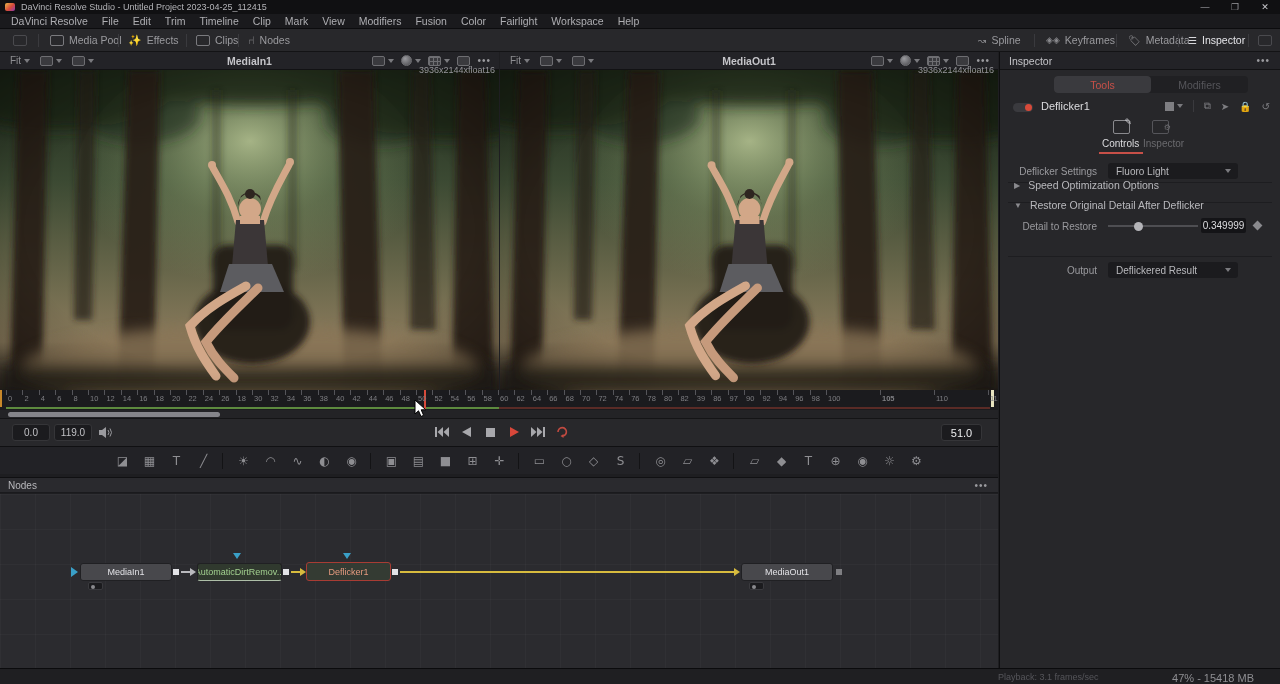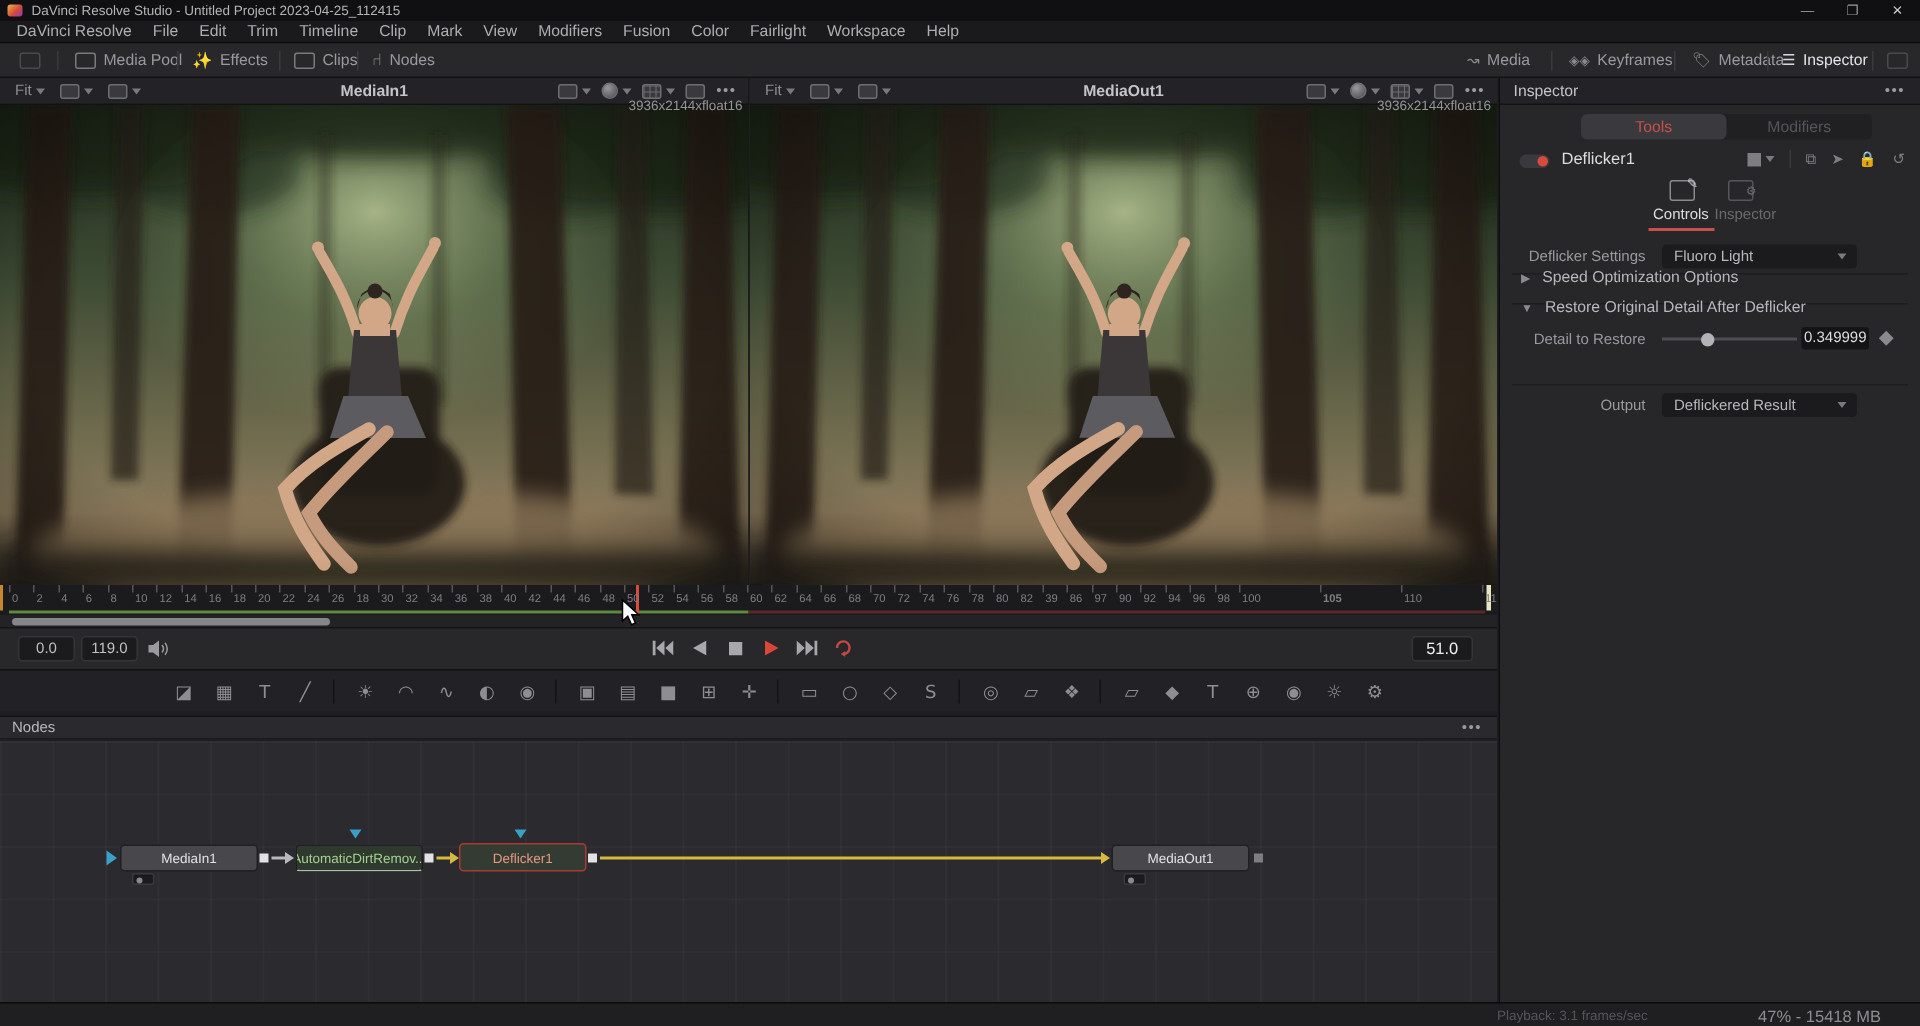--- a/index.html
+++ b/index.html
@@ -201,21 +201,21 @@
     </div>
     <div class="tb-divider" style="left:238px"></div>
     <div class="tb-btn" style="left:248px">
       <span style="font-size:11px;color:#8a8a8e">⑁</span>
       <span>Nodes</span>
     </div>
 
 
     <div class="tb-btn" style="left:978px">
       <span style="font-size:10px;color:#8a8a8e">↝</span>
-      <span>Media</span>
+      <span>Spline</span>
     </div>
     <div class="tb-divider" style="left:1034px"></div>
     <div class="tb-btn" style="left:1046px">
       <span style="font-size:9px;color:#8a8a8e">◈◈</span>
       <span>Keyframes</span>
     </div>
     <div class="tb-divider" style="left:1116px"></div>
     <div class="tb-btn" style="left:1128px">
       <span style="font-size:10px;color:#8a8a8e">🏷</span>
       <span>Metadata</span>

